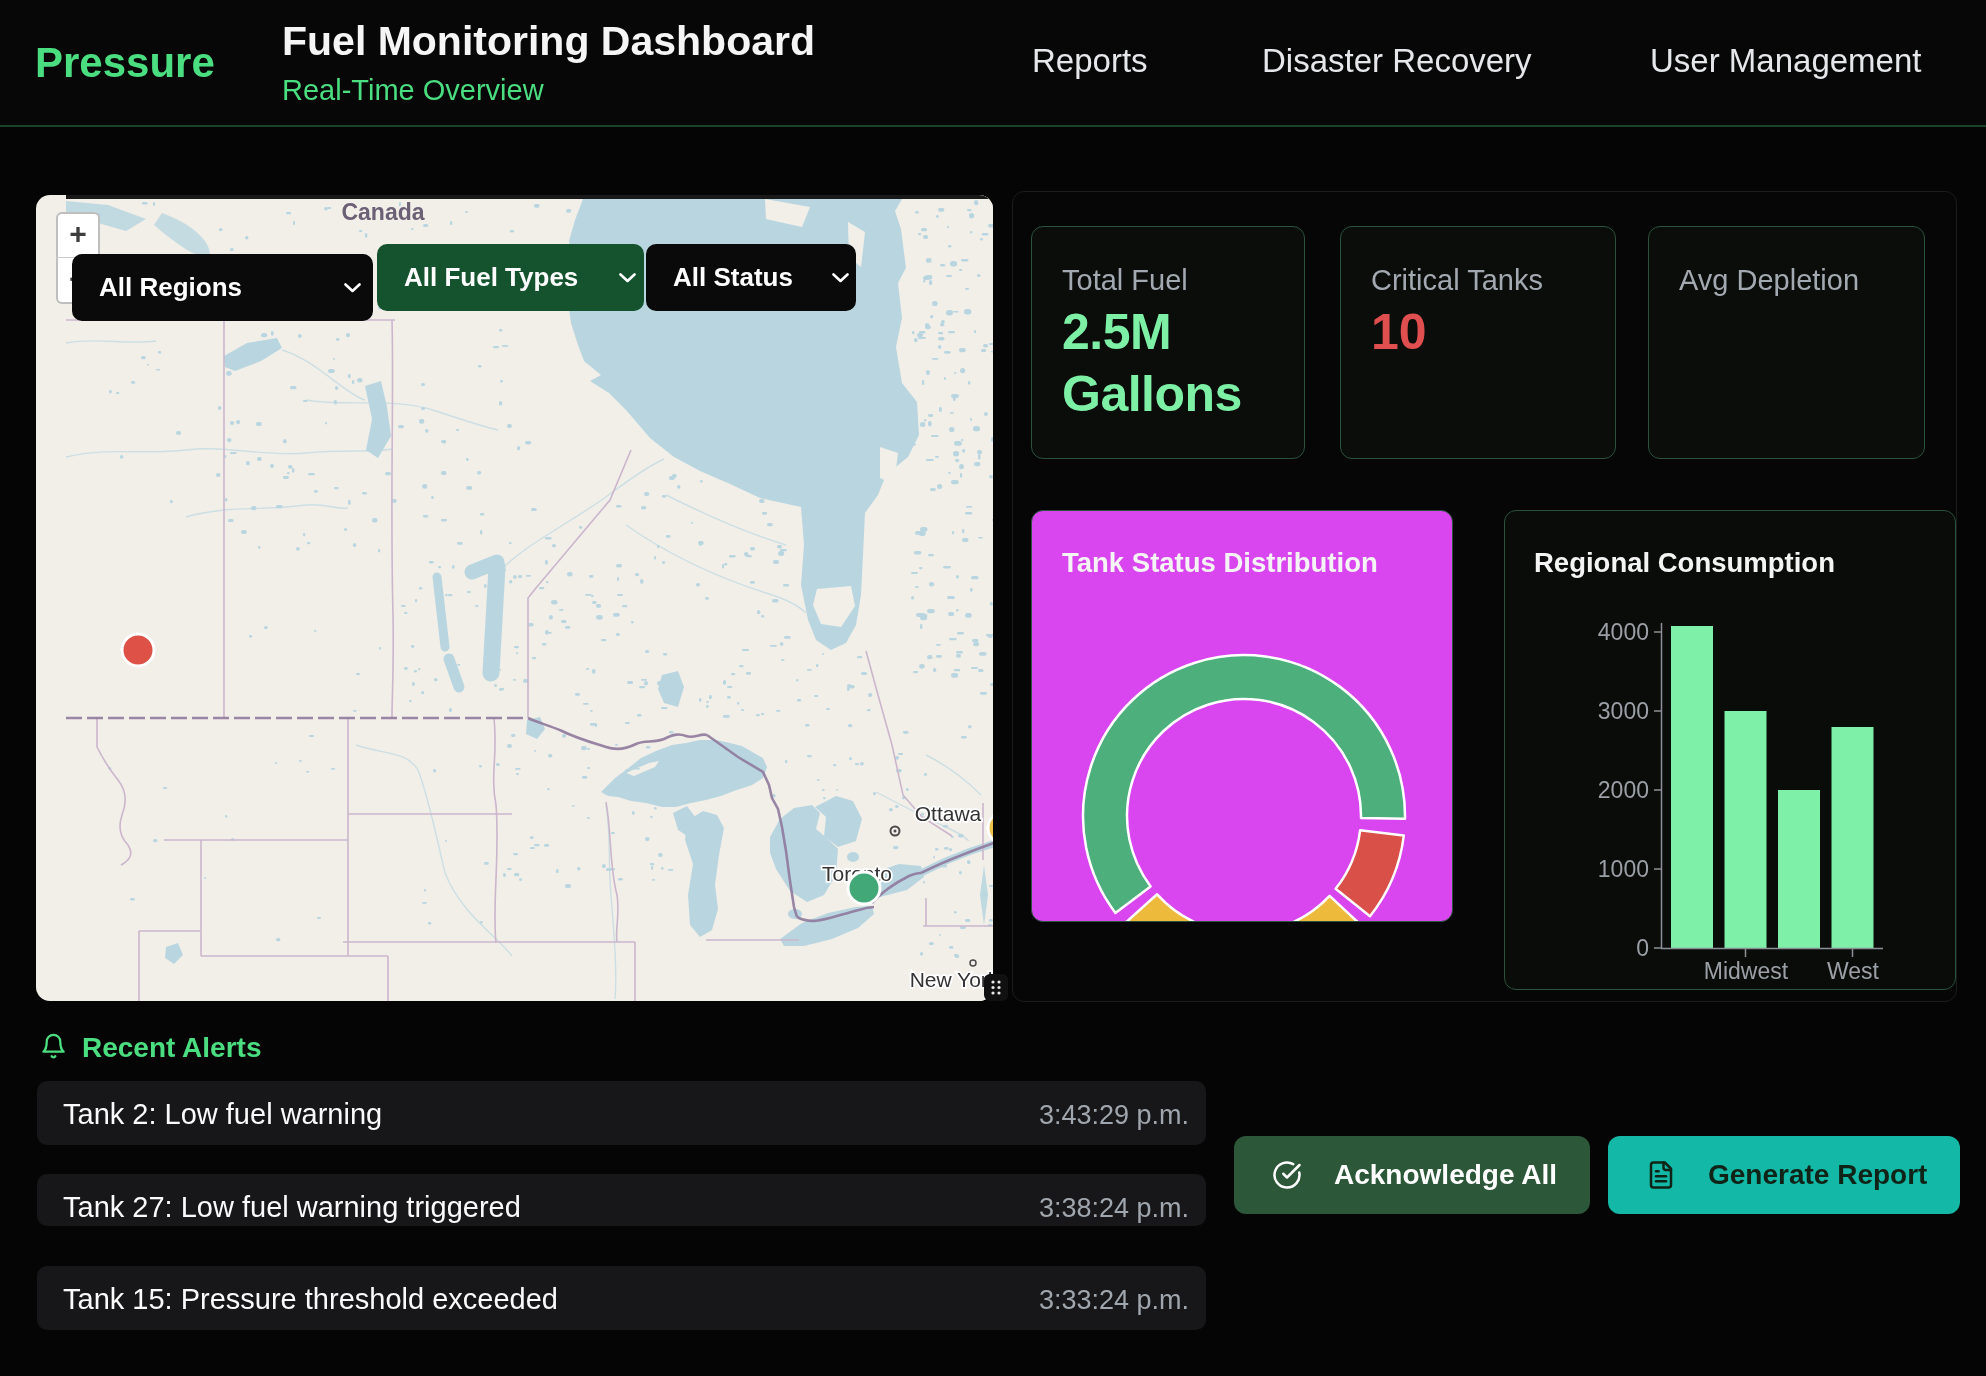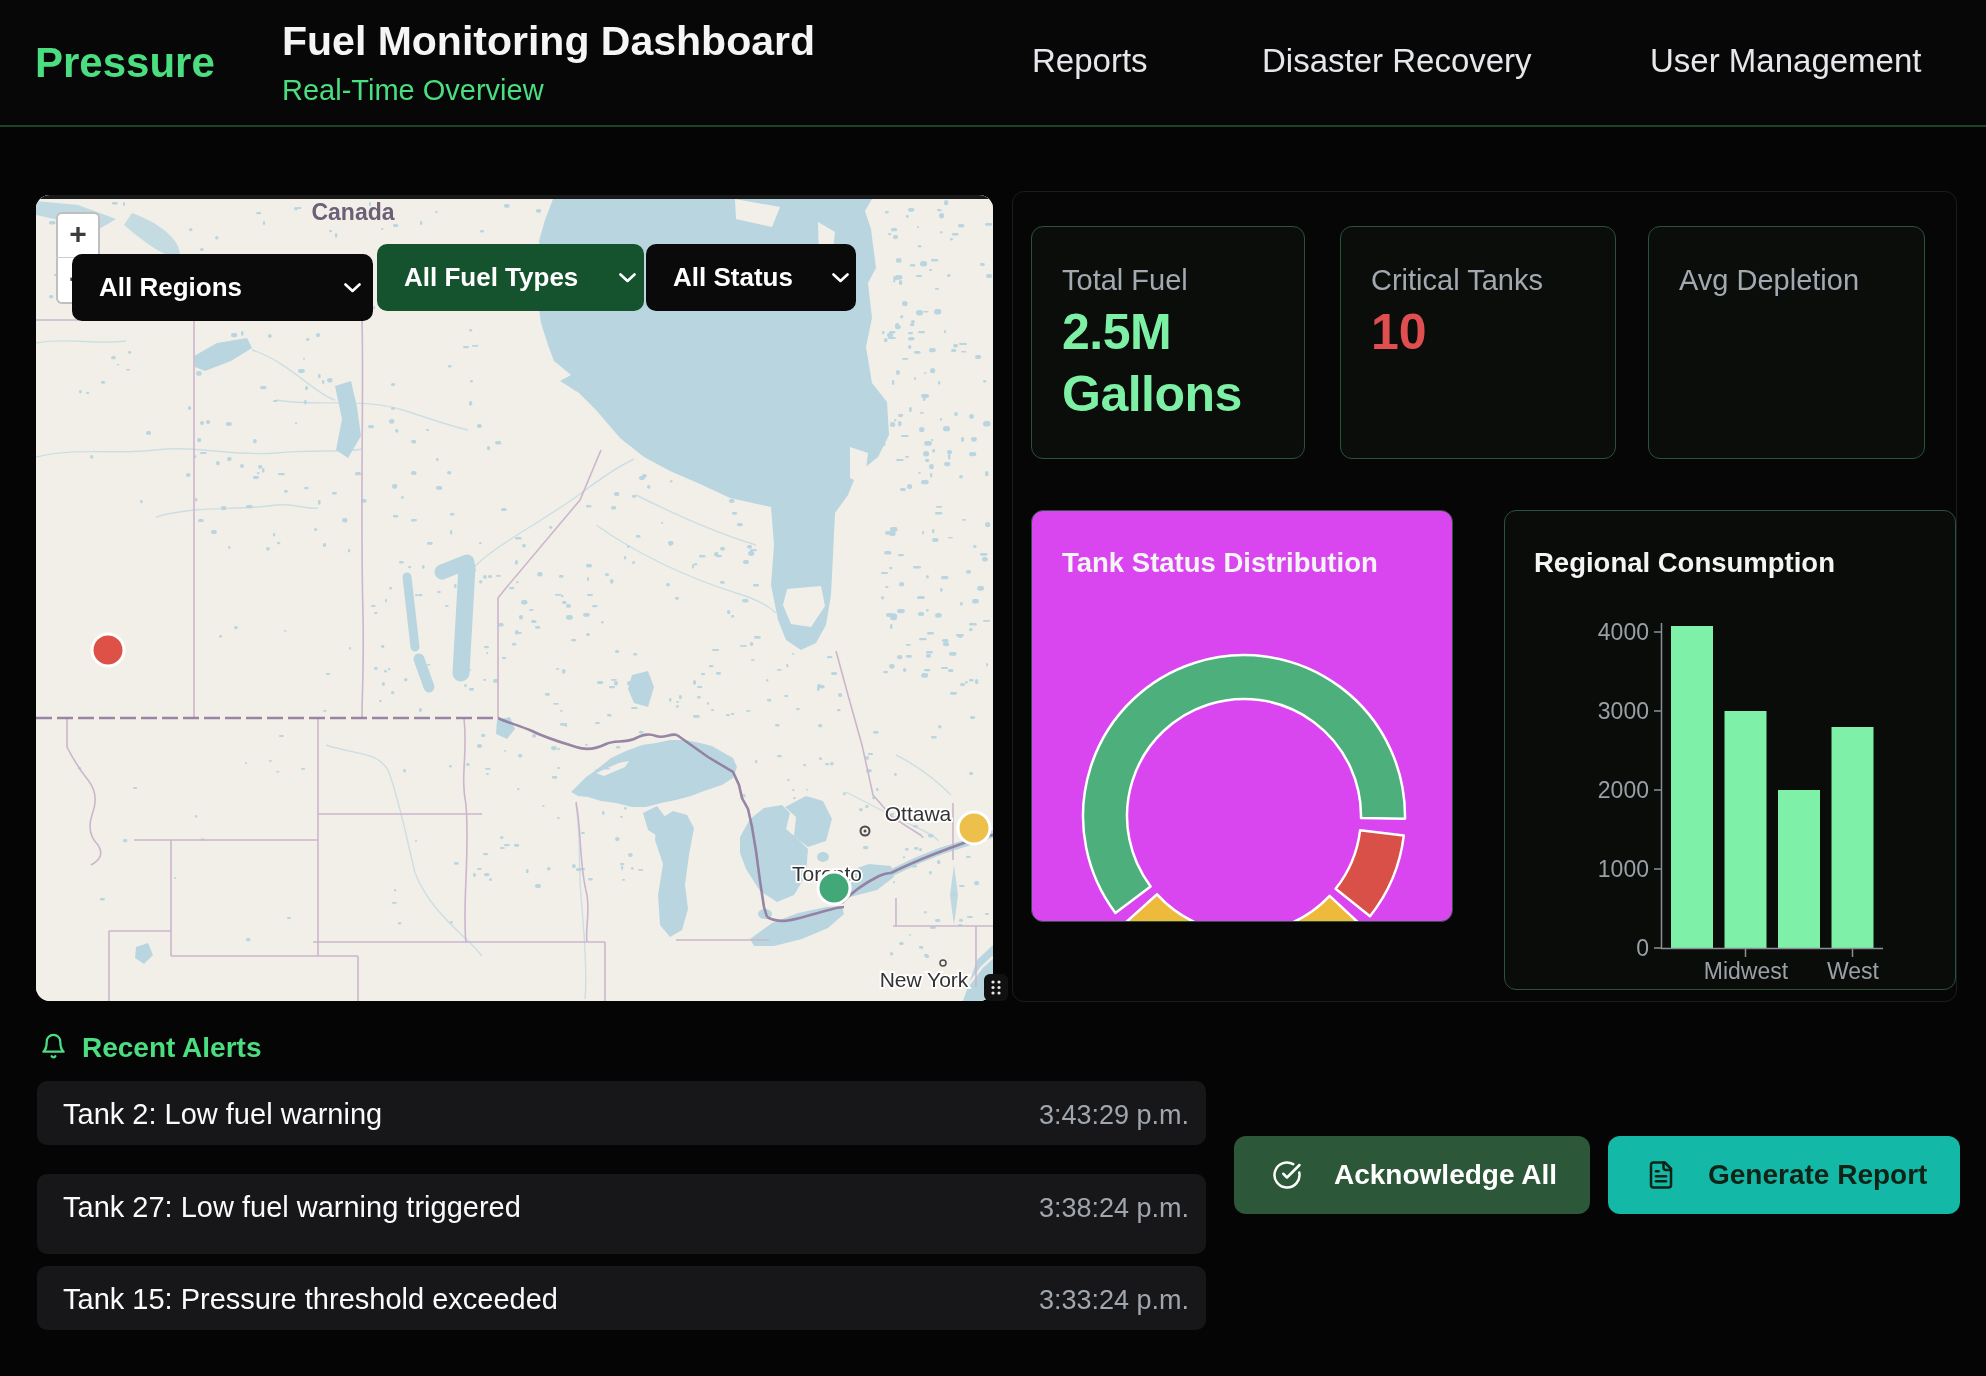--- a/index.html
+++ b/index.html
@@ -11,21 +11,21 @@
 <body>
 
 <div class="abs" style="left:0;top:0;width:1986px;height:127px;background:#070707;border-bottom:2.5px solid #1c4228;"></div>
 <div class="abs" style="left:35px;top:39px;font-size:42px;font-weight:bold;color:#4ade80;">Pressure</div>
 <div class="abs" style="left:282px;top:18px;font-size:41px;font-weight:bold;color:#f5f5f5;">Fuel Monitoring Dashboard</div>
 <div class="abs" style="left:282px;top:74px;font-size:29px;color:#4ade80;">Real-Time Overview</div>
 <div class="abs" style="left:1032px;top:42px;font-size:33px;color:#e5e7eb;">Reports</div>
 <div class="abs" style="left:1262px;top:42px;font-size:33px;color:#e5e7eb;">Disaster Recovery</div>
 <div class="abs" style="left:1650px;top:42px;font-size:33px;color:#e5e7eb;">User Management</div>
 
-<div class="abs" style="left:36px;top:195px;width:957px;height:806px;border-radius:14px;overflow:hidden;background:#f2efe9;">
+<div class="abs" style="left:36px;top:195px;width:957px;height:806px;border-radius:14px;overflow:hidden;background:#f2efe9;padding-left:30px;">
 <svg width="957" height="806" viewBox="0 0 957 806">
 <rect width="957" height="806" fill="#f2efe9"></rect>
 <rect x="0" y="0" width="957" height="4" fill="#191919"></rect>
 <g>
 
 <path d="M517,4 L509,25 503,46 509,78 501,99 505,128 512,150 518,166 535,180 524,186 543,198 560,215 584,243 608,262 634,276 664,289 694,303 735,312 738,350 735,390 742,425 750,445 765,455 780,448 790,430 795,400 797,360 799,318 812,300 820,280 842,262 853,240 851,207 836,188 830,152 836,123 832,88 840,73 835,34 829,16 836,4 Z" fill="#b9d6e0"></path>
 
 <path d="M699,4 L744,12 736,32 700,24 Z" fill="#f2efe9"></path>
 <path d="M782,27 L799,37 795,72 783,62 Z" fill="#f2efe9"></path>
 <path d="M814,252 L832,258 828,290 814,283 Z" fill="#f2efe9"></path>
@@ -870,21 +870,21 @@
 <svg class="abs" style="left:40px;top:1031px;" width="27" height="30" viewBox="0 0 24 24" fill="none" stroke="#4ade80" stroke-width="2" stroke-linecap="round" stroke-linejoin="round">
     <path d="M6 8a6 6 0 0 1 12 0c0 7 3 9 3 9H3s3-2 3-9"></path>
     <path d="M10.3 21a1.94 1.94 0 0 0 3.4 0"></path>
   </svg>
 <div class="abs" style="left:82px;top:1032px;font-size:28px;font-weight:bold;color:#4ade80;">Recent Alerts</div>
 
 <div class="abs" style="left:37px;top:1081px;width:1169px;height:64px;background:#17171a;border-radius:10px;">
   <span class="abs" style="left:26px;top:17px;font-size:29px;color:#fafafa;">Tank 2: Low fuel warning</span>
   <span class="abs" style="right:17px;top:19px;font-size:27px;color:#a0a6ad;">3:43:29 p.m.</span>
 </div>
-<div class="abs" style="left:37px;top:1174px;width:1169px;height:80px;background:#17171a;border-radius:10px;">
+<div class="abs" style="left:37px;top:1174px;width:1169px;height:52px;background:#17171a;border-radius:10px;">
   <span class="abs" style="left:26px;top:17px;font-size:29px;color:#fafafa;">Tank 27: Low fuel warning triggered</span>
   <span class="abs" style="right:17px;top:19px;font-size:27px;color:#a0a6ad;">3:38:24 p.m.</span>
 </div>
 <div class="abs" style="left:37px;top:1266px;width:1169px;height:64px;background:#17171a;border-radius:10px;text-align:center;">
   <span class="abs" style="left:26px;top:17px;font-size:29px;color:#fafafa;">Tank 15: Pressure threshold exceeded</span>
   <span class="abs" style="right:17px;top:19px;font-size:27px;color:#a0a6ad;">3:33:24 p.m.</span>
 </div>
 
 <div class="abs" style="left:1234px;top:1136px;width:356px;height:78px;background:#2c5839;border-radius:12px;">
   <svg class="abs" style="left:38px;top:24px;" width="30" height="30" viewBox="0 0 24 24" fill="none" stroke="#fff" stroke-width="2" stroke-linecap="round" stroke-linejoin="round">

